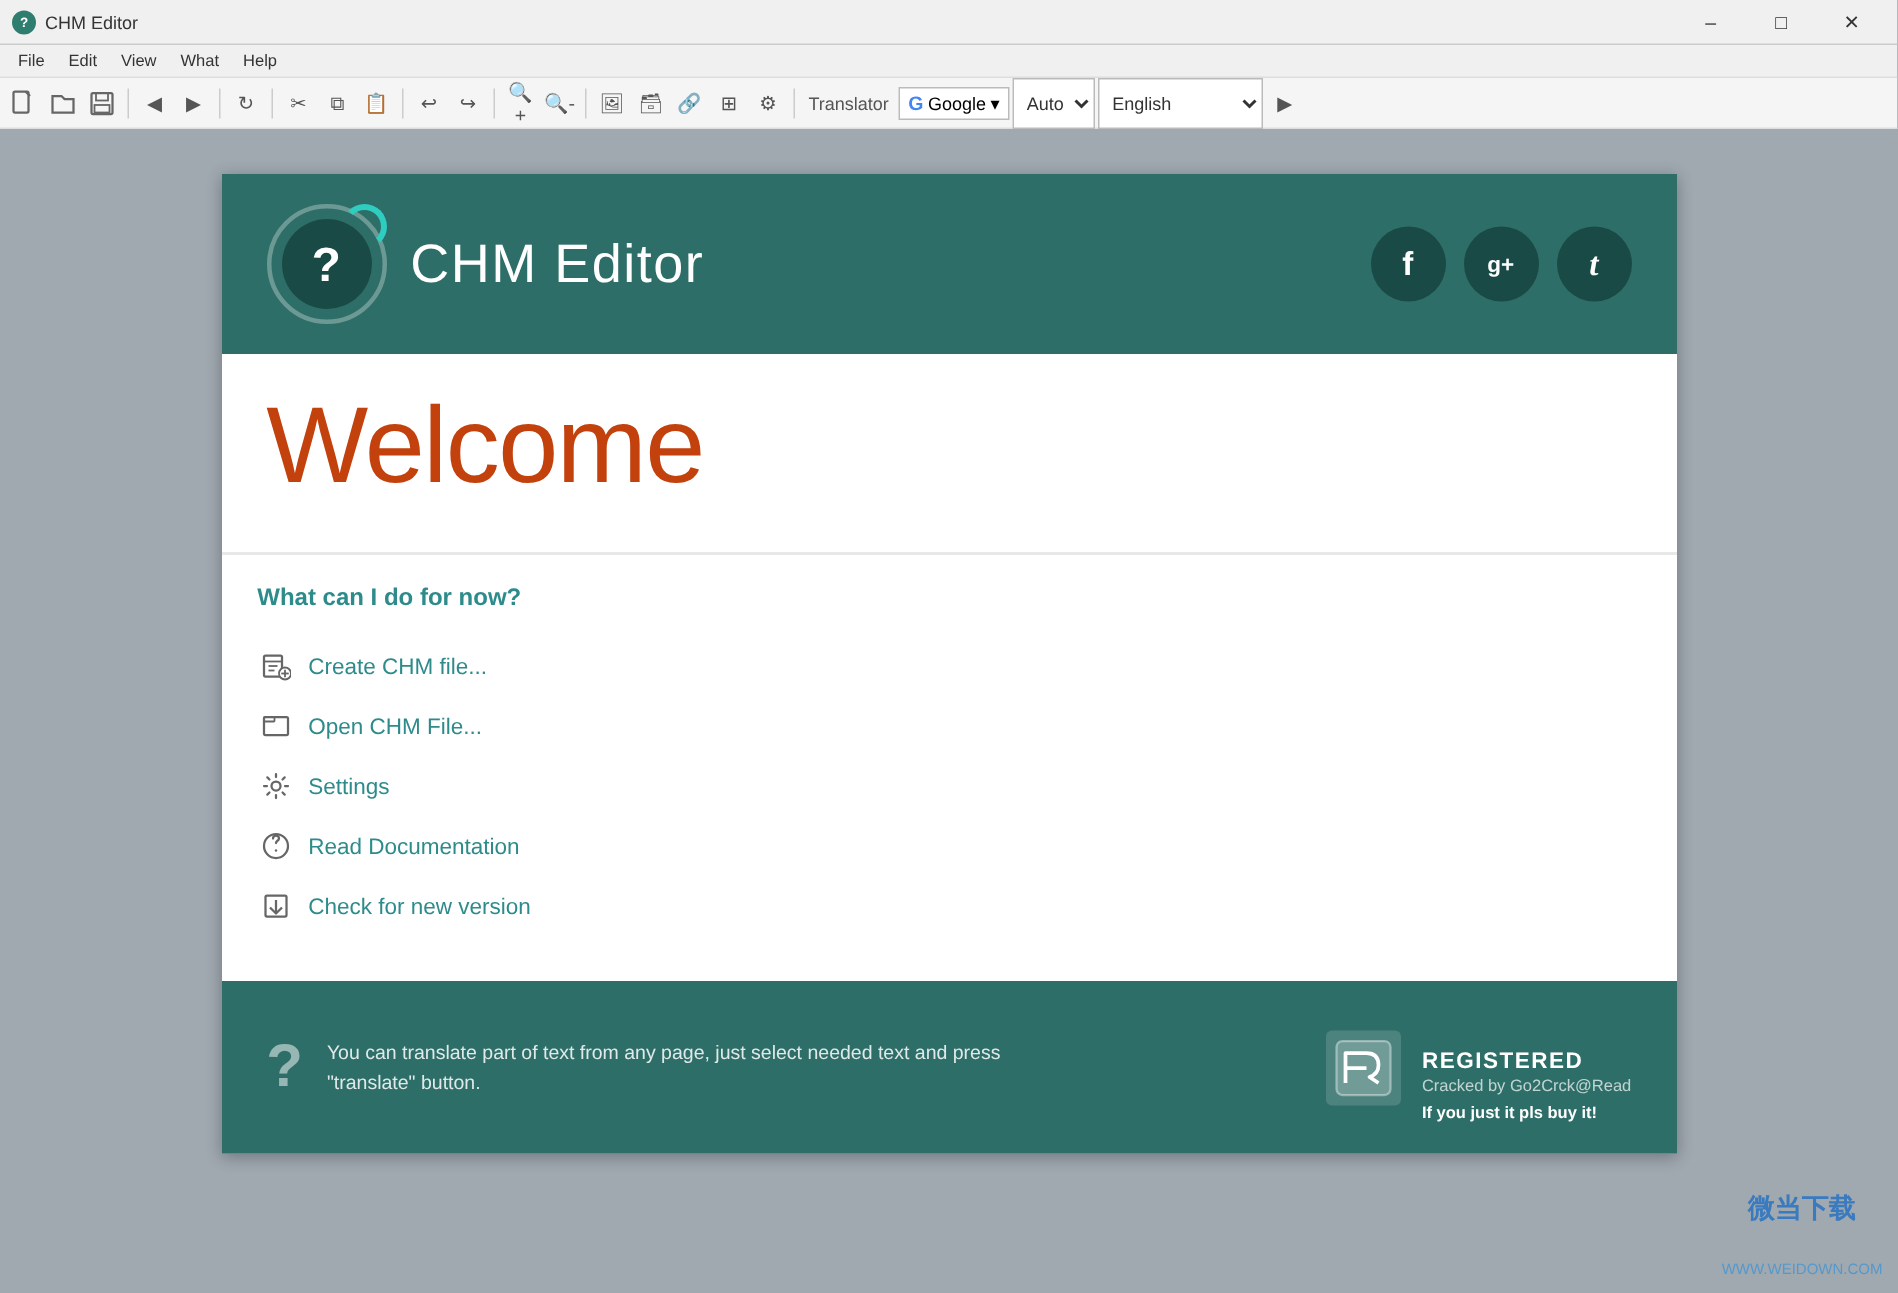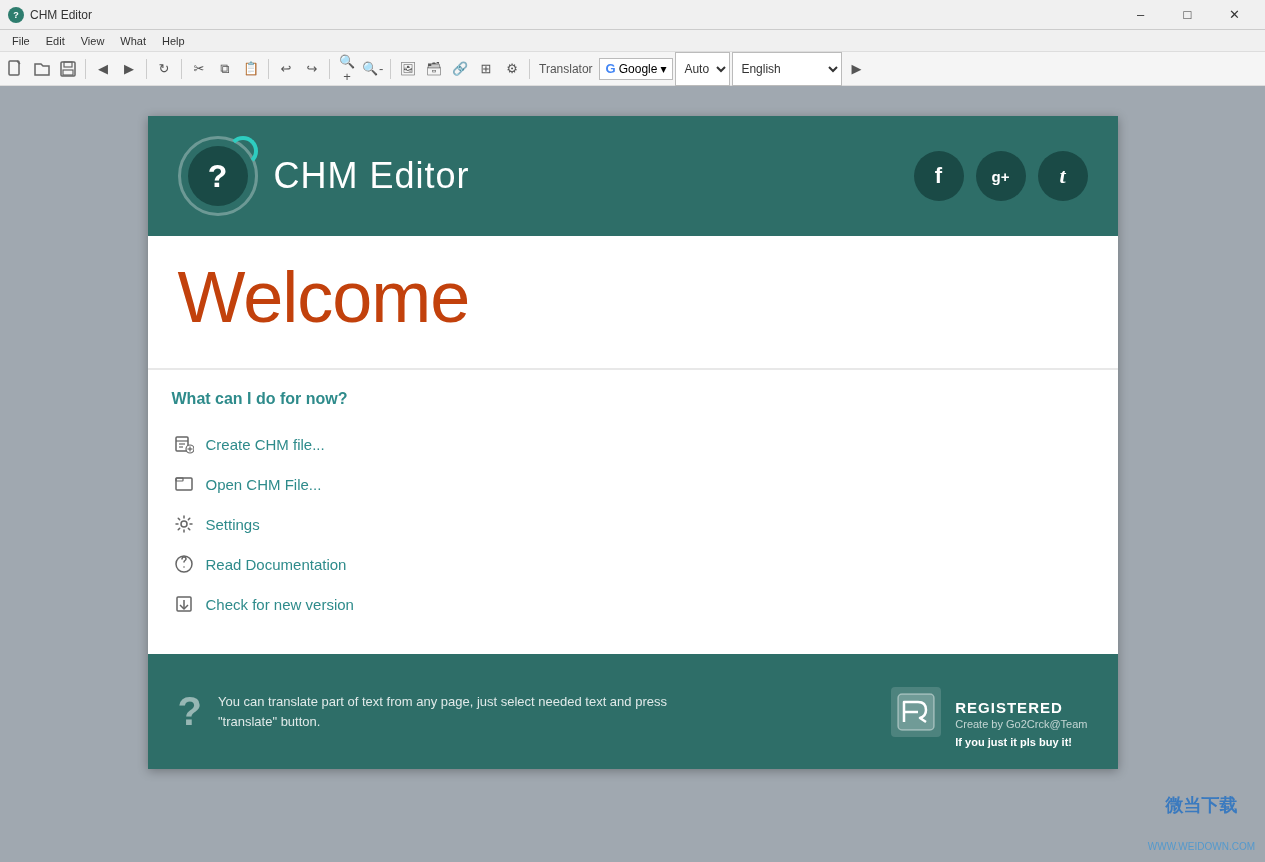--- a/index.html
+++ b/index.html
@@ -523,21 +523,21 @@
       <div class="footer-right">
         <div class="registered-logo">
           <svg width="40" height="40" viewBox="0 0 40 40">
             <rect x="2" y="2" width="36" height="36" rx="4" fill="rgba(255,255,255,0.2)" stroke="rgba(255,255,255,0.4)" stroke-width="1.5"></rect>
             <path d="M8 30 L8 10 L22 10 Q30 10 30 18 Q30 24 24 26 L30 30" fill="none" stroke="white" stroke-width="2.5" stroke-linejoin="round"></path>
             <path d="M8 20 L22 20" stroke="white" stroke-width="2.5"></path>
           </svg>
         </div>
         <div class="registered-text">
           <div class="registered-title">REGISTERED</div>
-          <div class="registered-sub">Create by Go2Crck@Team</div>
+          <div class="registered-sub">Cracked by Go2Crck@Read</div>
           <div class="registered-sub"><strong>If you just it pls buy it!</strong></div>
         </div>
       </div>
     </div>
 
   </div>
 </div>
 
 <div class="watermark">
   <div class="watermark-cn">微当下载</div>

